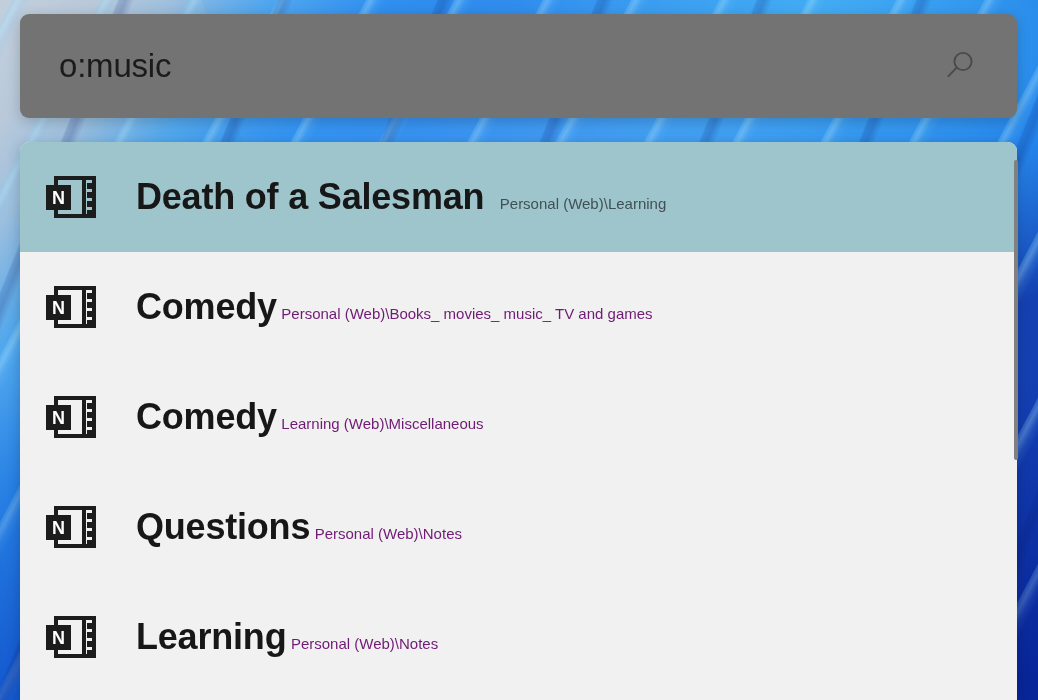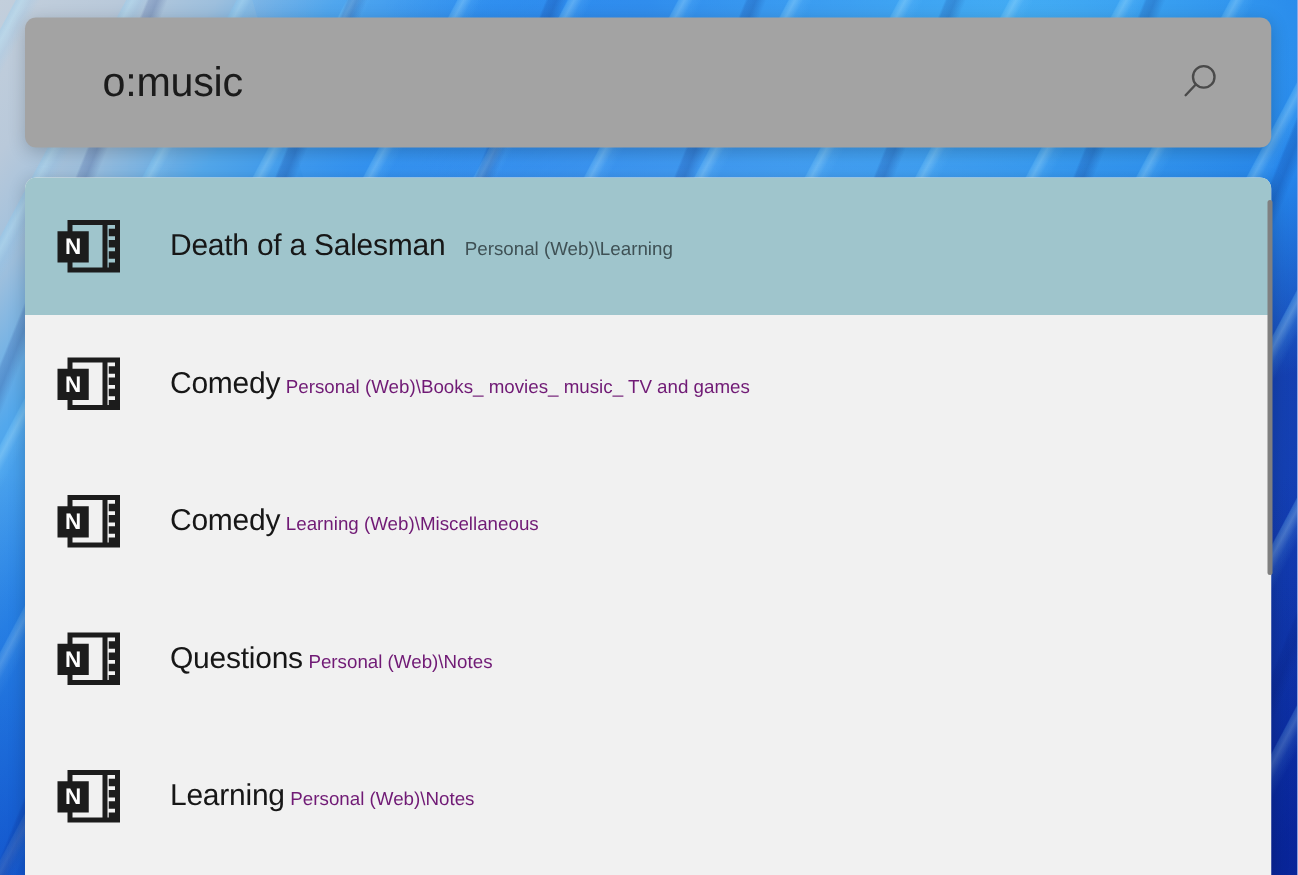--- a/index.html
+++ b/index.html
@@ -82,26 +82,26 @@
     background: linear-gradient(180deg, rgba(6,30,140,0.0) 0%, rgba(6,28,150,0.35) 100%);
   }
 
   
   #search-bar {
     position: absolute;
     left: 20px;
     top: 14px;
     width: 997px;
     height: 104px;
-    background: #a3a3a3;
+    background: #737373;
     border-radius: 9px;
     box-shadow: 0 3px 14px rgba(0,0,0,0.20);
     display: flex;
     align-items: center;
-    padding: 0 24px 0 62px;
+    padding: 0 24px 0 39px;
   }
   #search-input {
     flex: 1 1 auto;
     border: none;
     outline: none;
     background: transparent;
     font-family: "Liberation Sans", sans-serif;
     font-size: 33px;
     font-weight: 400;
     color: #1b1b1b;
@@ -153,22 +153,22 @@
     display: flex;
     align-items: center;
     justify-content: flex-start;
   }
   .result-row .row-text {
     flex: 1 1 auto;
     min-width: 0;
     padding-left: 24px;
   }
   .row-title {
-    font-size: 24px;
-    font-weight: 400;
+    font-size: 36px;
+    font-weight: 700;
     color: #171717;
     line-height: 1.18;
     letter-spacing: -0.2px;
     white-space: nowrap;
     overflow: hidden;
   }
   .row-subtitle {
     font-size: 15px;
     font-weight: 400;
     color: #701a75;

